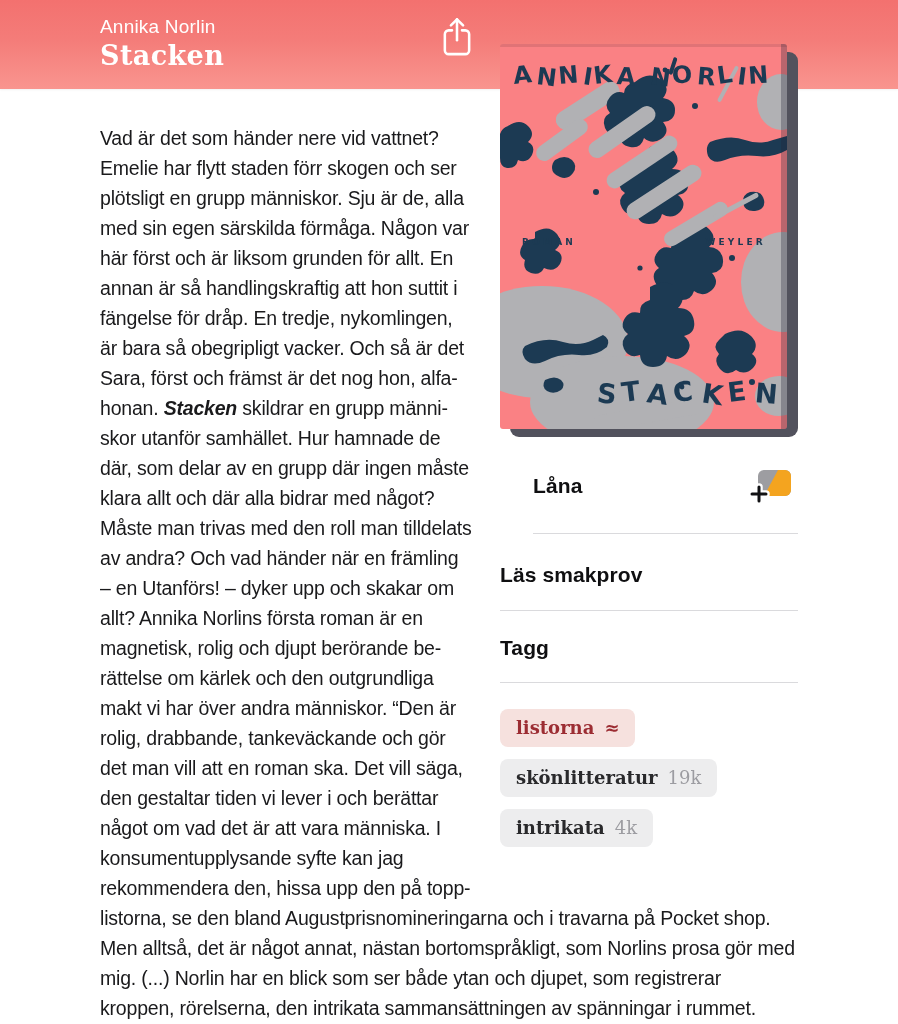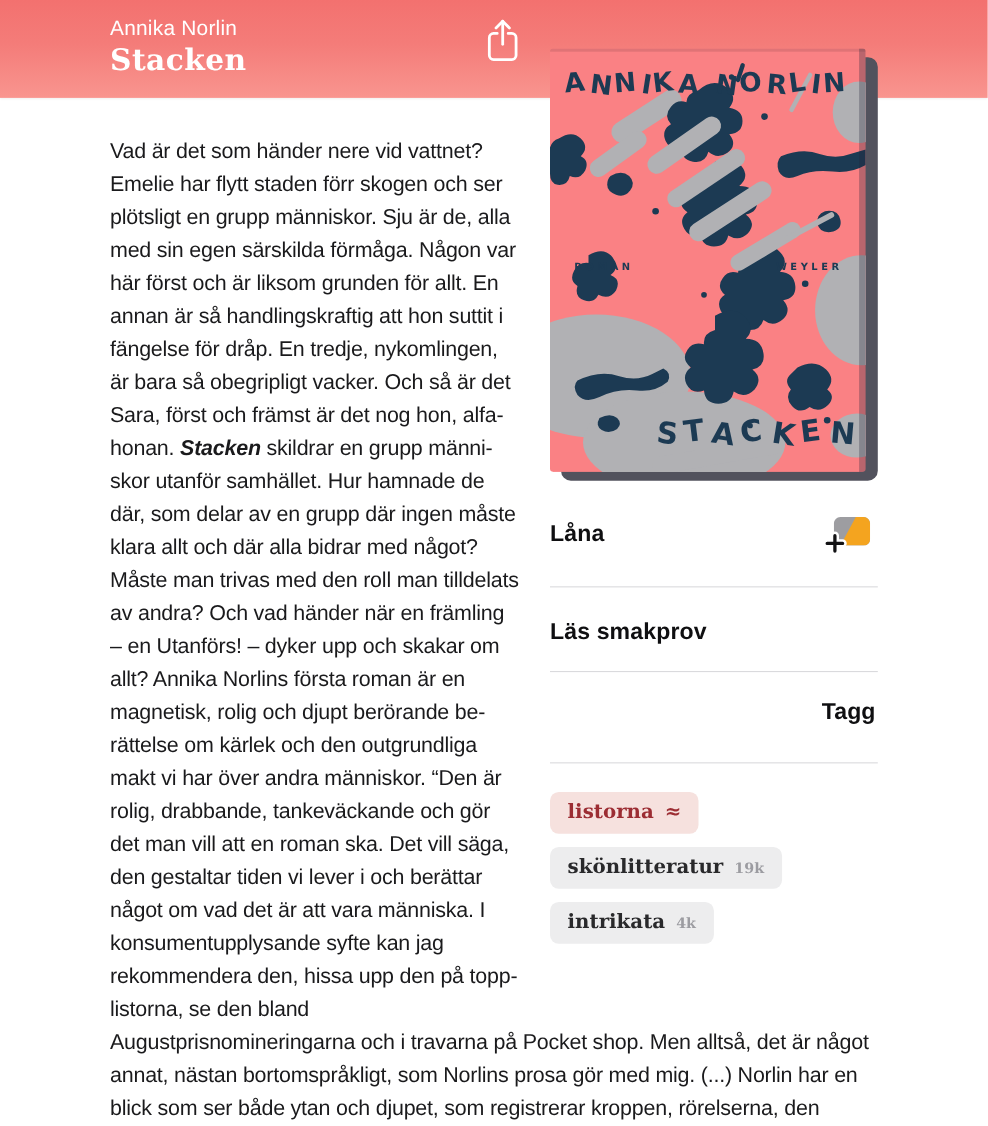--- a/index.html
+++ b/index.html
@@ -32,35 +32,35 @@
   }
   .cover-front { position:absolute; left:0; top:0; width:287px; height:385px; display:block; }
   .cv-author { font-family:"DejaVu Sans", sans-serif; font-weight:bold; font-size:24px; letter-spacing:3.2px; fill:#1c3a53; }
   .cv-title  { font-family:"DejaVu Sans", sans-serif; font-weight:bold; font-size:27px; letter-spacing:7px;  fill:#1c3a53; }
   .cv-small  { font-family:"DejaVu Sans", sans-serif; font-weight:bold; font-size:9px;  letter-spacing:3.2px; fill:#1c3a53; }
 
   .action-row {
     display:flex; align-items:center; justify-content:space-between;
     border-bottom:1px solid #dadadd; cursor:pointer;
   }
-  .action-row.r1 { padding:30px 2px 28px 0; }
+  .action-row.r1 { padding:30px 2px 28px 0;margin-left:33px; }
   .action-row.r2 { padding:28px 2px 22px 0;text-align:center; }
-  .action-row.r3 { padding:24px 2px 32px 0;justify-content:flex-end; }
+  .action-row.r3 { padding:24px 2px 21px 0; }
   .action-label { font-size:21px; line-height:26px; font-weight:700; color:#0f0f11; letter-spacing:.1px; }
   .add-icon { width:46px; height:38px; display:block; margin-right:2px; }
 
   .tags { padding-top:26px; display:flex; flex-direction:column; align-items:flex-start; gap:12px; }
   .chip {
     display:inline-flex; align-items:baseline; gap:10px; border:none; cursor:pointer;
     padding:8px 16px 9px; border-radius:8px; background:#ededee;
     font-family:"DejaVu Serif", serif; font-size:18px; font-weight:700; color:#29292b;
   }
   .chip.rose { background:#f6e1de; color:#9c2d33; }
   .chip .approx { font-weight:700; }
-  .chip .count { font-size:13px; font-weight:700; color:#9c9ca1; }
+  .chip .count { font-size:18px; font-weight:400; color:#9c9ca1; }
 
   .desc {
     margin:34px 0 0; font-size:19.5px; line-height:30px; letter-spacing:-0.2px;
     color:#1a1a1c; hyphens:manual;
   }
   .desc .bk { font-weight:700; font-style:italic; }
 </style>
 </head>
 <body>
 

